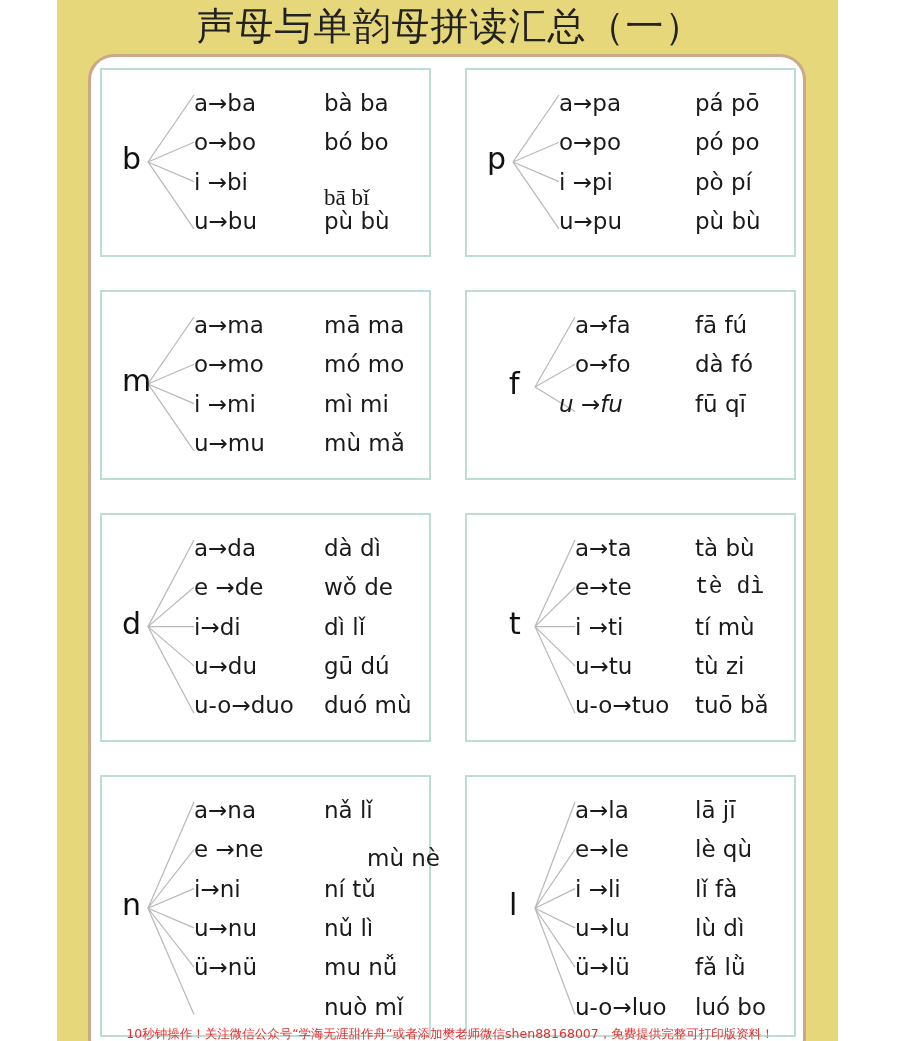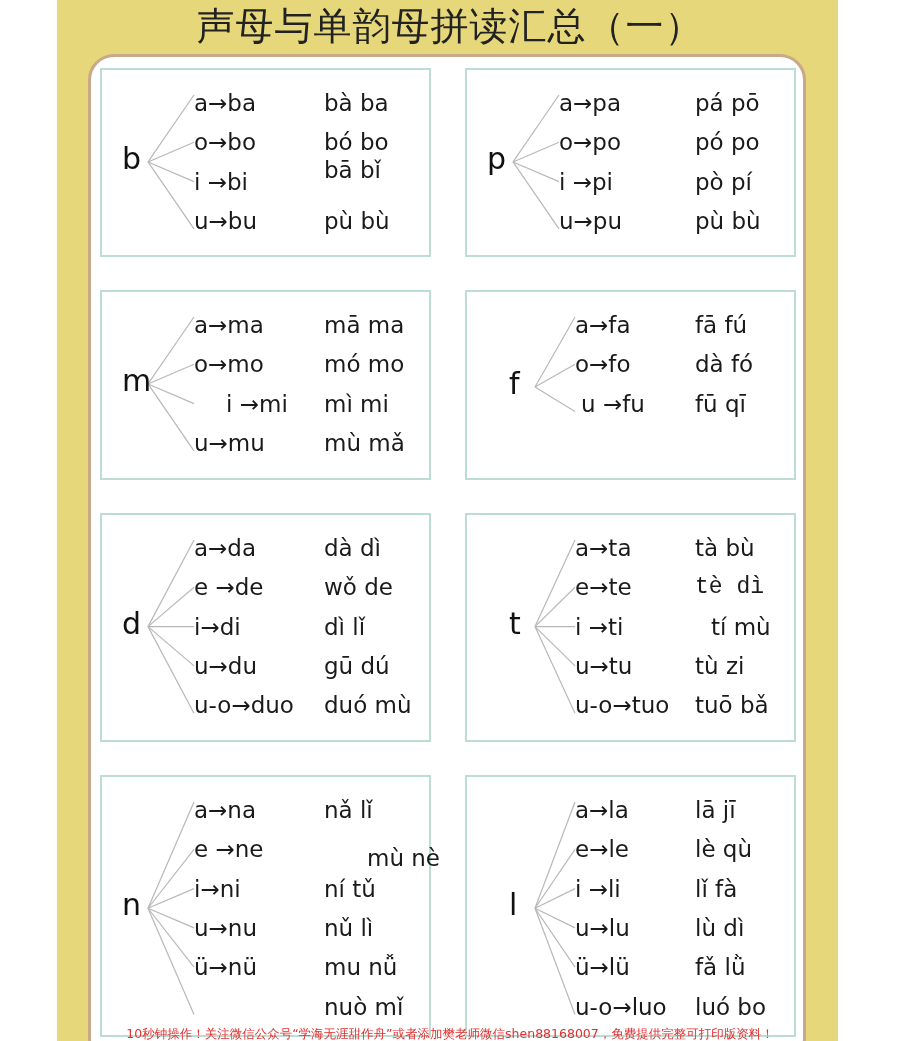--- a/index.html
+++ b/index.html
@@ -29,21 +29,21 @@
         <line x1="46" y1="91.94999999999999" x2="92" y2="72.3" stroke="#b8b8b8" stroke-width="1.2"></line>
         <line x1="46" y1="91.94999999999999" x2="92" y2="111.6" stroke="#b8b8b8" stroke-width="1.2"></line>
         <line x1="46" y1="91.94999999999999" x2="92" y2="158.89999999999998" stroke="#b8b8b8" stroke-width="1.2"></line>
       </svg>
       <div class="initial" style="left: 20px; top: 73.95px;">b</div>
       <div class="row combo" style="top: 18px;">a→ba</div>
       <div class="row word" style="top: 18px;">bà ba</div>
       <div class="row combo" style="top: 57.3px;">o→bo</div>
       <div class="row word" style="top: 57.3px;">bó bo</div>
       <div class="row combo" style="top: 96.6px;">i →bi</div>
-      <div class="row word" style="top: 85px;">bā bǐ</div>
+      <div class="row word" style="top: 113px; font-family: Liberation Serif, serif;">bā bǐ</div>
       <div class="row combo" style="top: 135.9px;">u→bu</div>
       <div class="row word" style="top: 135.9px;">pù bù</div>
     </div>
     <div class="card" style="left: 465px; top: 68px; height: 189px;">
       <svg class="fan" width="331" height="189">
         <line x1="46" y1="91.94999999999999" x2="92" y2="25" stroke="#b8b8b8" stroke-width="1.2"></line>
         <line x1="46" y1="91.94999999999999" x2="92" y2="72.3" stroke="#b8b8b8" stroke-width="1.2"></line>
         <line x1="46" y1="91.94999999999999" x2="92" y2="111.6" stroke="#b8b8b8" stroke-width="1.2"></line>
         <line x1="46" y1="91.94999999999999" x2="92" y2="158.89999999999998" stroke="#b8b8b8" stroke-width="1.2"></line>
       </svg>
@@ -62,37 +62,37 @@
         <line x1="46" y1="91.94999999999999" x2="92" y2="25" stroke="#b8b8b8" stroke-width="1.2"></line>
         <line x1="46" y1="91.94999999999999" x2="92" y2="72.3" stroke="#b8b8b8" stroke-width="1.2"></line>
         <line x1="46" y1="91.94999999999999" x2="92" y2="111.6" stroke="#b8b8b8" stroke-width="1.2"></line>
         <line x1="46" y1="91.94999999999999" x2="92" y2="158.89999999999998" stroke="#b8b8b8" stroke-width="1.2"></line>
       </svg>
       <div class="initial" style="left: 20px; top: 73.95px;">m</div>
       <div class="row combo" style="top: 18px;">a→ma</div>
       <div class="row word" style="top: 18px;">mā ma</div>
       <div class="row combo" style="top: 57.3px;">o→mo</div>
       <div class="row word" style="top: 57.3px;">mó mo</div>
-      <div class="row combo" style="top: 96.6px; margin-left: 32px;">i →mi</div>
+      <div class="row combo" style="top: 96.6px;">i →mi</div>
       <div class="row word" style="top: 96.6px;">mì mi</div>
       <div class="row combo" style="top: 135.9px;">u→mu</div>
       <div class="row word" style="top: 135.9px;">mù mǎ</div>
     </div>
     <div class="card" style="left: 465px; top: 290px; height: 190px;">
       <svg class="fan" width="331" height="190">
         <line x1="68" y1="95" x2="108" y2="25" stroke="#b8b8b8" stroke-width="1.2"></line>
         <line x1="68" y1="95" x2="108" y2="72.3" stroke="#b8b8b8" stroke-width="1.2"></line>
         <line x1="68" y1="95" x2="108" y2="119.6" stroke="#b8b8b8" stroke-width="1.2"></line>
       </svg>
       <div class="initial" style="left: 42px; top: 77px;">f</div>
       <div class="row combo" style="top: 18px; left: 108px;">a→fa</div>
       <div class="row word" style="top: 18px; left: 228px;">fā fú</div>
       <div class="row combo" style="top: 57.3px; left: 108px;">o→fo</div>
       <div class="row word" style="top: 57.3px; left: 228px;">dà fó</div>
-      <div class="row combo" style="top: 96.6px; left: 114px;">u →fu</div>
+      <div class="row combo" style="top: 96.6px; left: 92px; font-style: italic;">u →fu</div>
       <div class="row word" style="top: 96.6px; left: 228px;">fū qī</div>
     </div>
     <div class="card" style="left: 100px; top: 513px; height: 229px;">
       <svg class="fan" width="331" height="229">
         <line x1="46" y1="111.6" x2="92" y2="25" stroke="#b8b8b8" stroke-width="1.2"></line>
         <line x1="46" y1="111.6" x2="92" y2="72.3" stroke="#b8b8b8" stroke-width="1.2"></line>
         <line x1="46" y1="111.6" x2="92" y2="111.6" stroke="#b8b8b8" stroke-width="1.2"></line>
         <line x1="46" y1="111.6" x2="92" y2="150.89999999999998" stroke="#b8b8b8" stroke-width="1.2"></line>
         <line x1="46" y1="111.6" x2="92" y2="198.2" stroke="#b8b8b8" stroke-width="1.2"></line>
       </svg>
@@ -115,21 +115,21 @@
         <line x1="68" y1="111.6" x2="108" y2="111.6" stroke="#b8b8b8" stroke-width="1.2"></line>
         <line x1="68" y1="111.6" x2="108" y2="150.89999999999998" stroke="#b8b8b8" stroke-width="1.2"></line>
         <line x1="68" y1="111.6" x2="108" y2="198.2" stroke="#b8b8b8" stroke-width="1.2"></line>
       </svg>
       <div class="initial" style="left: 42px; top: 93.6px;">t</div>
       <div class="row combo" style="top: 18px; left: 108px;">a→ta</div>
       <div class="row word" style="top: 18px; left: 228px;">tà bù</div>
       <div class="row combo" style="top: 57.3px; left: 108px;">e→te</div>
       <div class="row word" style="top: 57.3px; left: 228px; font-family: Liberation Mono, monospace;">tè dì</div>
       <div class="row combo" style="top: 96.6px; left: 108px;">i →ti</div>
-      <div class="row word" style="top: 96.6px; left: 228px; margin-left: 16px;">tí mù</div>
+      <div class="row word" style="top: 96.6px; left: 228px;">tí mù</div>
       <div class="row combo" style="top: 135.9px; left: 108px;">u→tu</div>
       <div class="row word" style="top: 135.9px; left: 228px;">tù zi</div>
       <div class="row combo" style="top: 175.2px; left: 108px;">u-o→tuo</div>
       <div class="row word" style="top: 175.2px; left: 228px;">tuō bǎ</div>
     </div>
     <div class="card" style="left: 100px; top: 775px; height: 262px;">
       <svg class="fan" width="331" height="262">
         <line x1="46" y1="131.25" x2="92" y2="25" stroke="#b8b8b8" stroke-width="1.2"></line>
         <line x1="46" y1="131.25" x2="92" y2="72.3" stroke="#b8b8b8" stroke-width="1.2"></line>
         <line x1="46" y1="131.25" x2="92" y2="111.6" stroke="#b8b8b8" stroke-width="1.2"></line>

